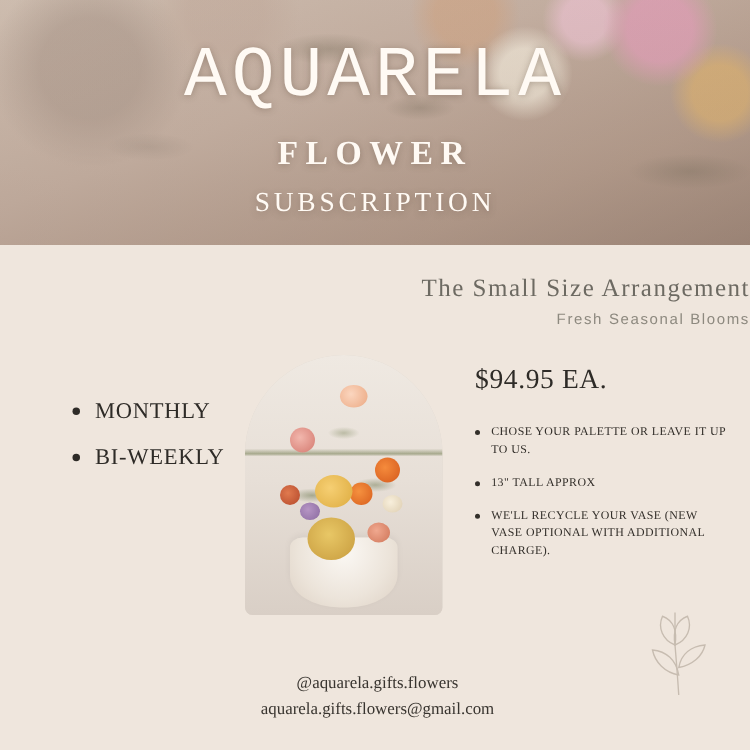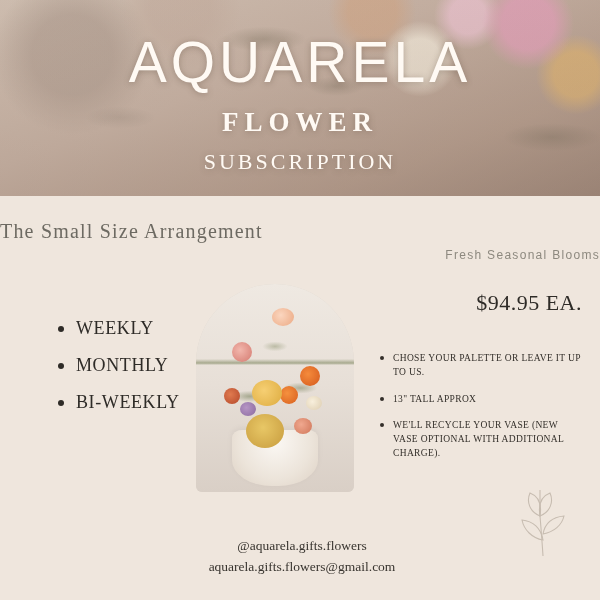--- a/index.html
+++ b/index.html
@@ -54,21 +54,21 @@
     justify-content: flex-start;
     padding-top: 34px;
     color: #fffaf4;
     text-shadow: 0 1px 6px rgba(80,62,50,0.35);
   }
   .brand {
     font-size: 57px;
     letter-spacing: 4px;
     line-height: 1;
     font-weight: 400;
-    font-family: Liberation Sans, sans-serif;
+    font-family: Liberation Mono, monospace;
   }
   .sub1 {
     font-size: 27px;
     letter-spacing: 6px;
     margin-top: 16px;
     font-weight: 700;
     text-align: right;
   }
   .sub2 {
     font-size: 22px;
@@ -79,21 +79,21 @@
 
   
   .content {
     position: relative;
     width: 600px;
     height: 404px;
     background: #efe6dd;
   }
 
   .headline {
-    text-align: left;
+    text-align: right;
     color: #6d6a62;
     font-size: 20px;
     letter-spacing: 1.2px;
     padding-top: 24px;
     font-family: "Liberation Serif", serif;
   }
   .subhead {
     text-align: right;
     color: #8d897f;
     font-size: 12px;
@@ -180,22 +180,22 @@
   
   .right-col {
     flex: 1;
     padding-left: 26px;
     padding-top: 6px;
   }
   .price {
     font-size: 22px;
     letter-spacing: 0.5px;
     color: #2e2b27;
-    text-align: right;
-    margin-bottom: 36px;
+    text-align: left;
+    margin-bottom: 24px;
     font-family: "Liberation Serif", serif;
   }
   .feat-list { list-style: none; }
   .feat-list li {
     position: relative;
     font-size: 9.5px;
     line-height: 1.45;
     letter-spacing: 0.35px;
     color: #332f2a;
     margin-bottom: 13px;
@@ -248,21 +248,20 @@
 
 <div class="content">
 
   <div class="headline">The  Small Size Arrangement</div>
   <div class="subhead">Fresh Seasonal Blooms</div>
 
   <div class="columns">
 
     <div class="left-col">
       <ul class="opt-list">
-        <li>WEEKLY</li>
         <li>MONTHLY</li>
         <li>BI-WEEKLY</li>
       </ul>
     </div>
 
     <div class="photo-wrap">
       <div class="arch">
         <div class="arch-bg"></div>
         <div class="vase"></div>
         <div class="stems"></div>

